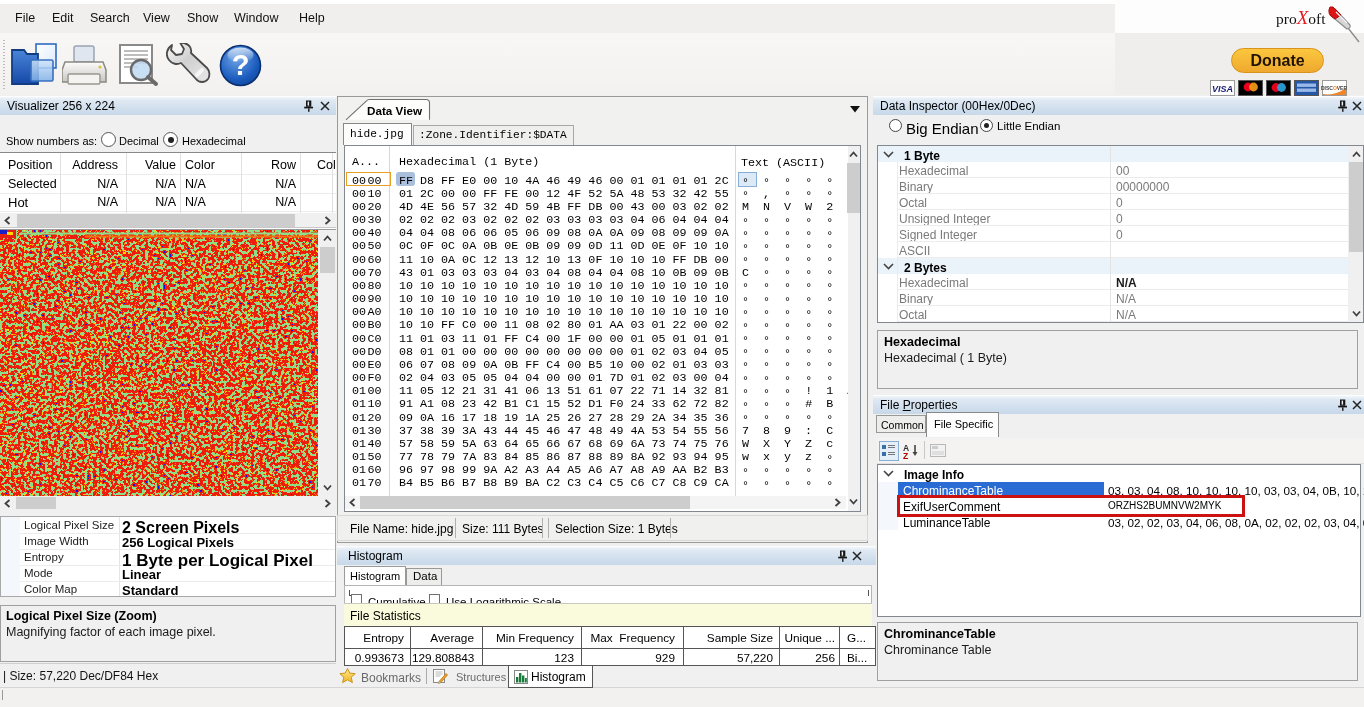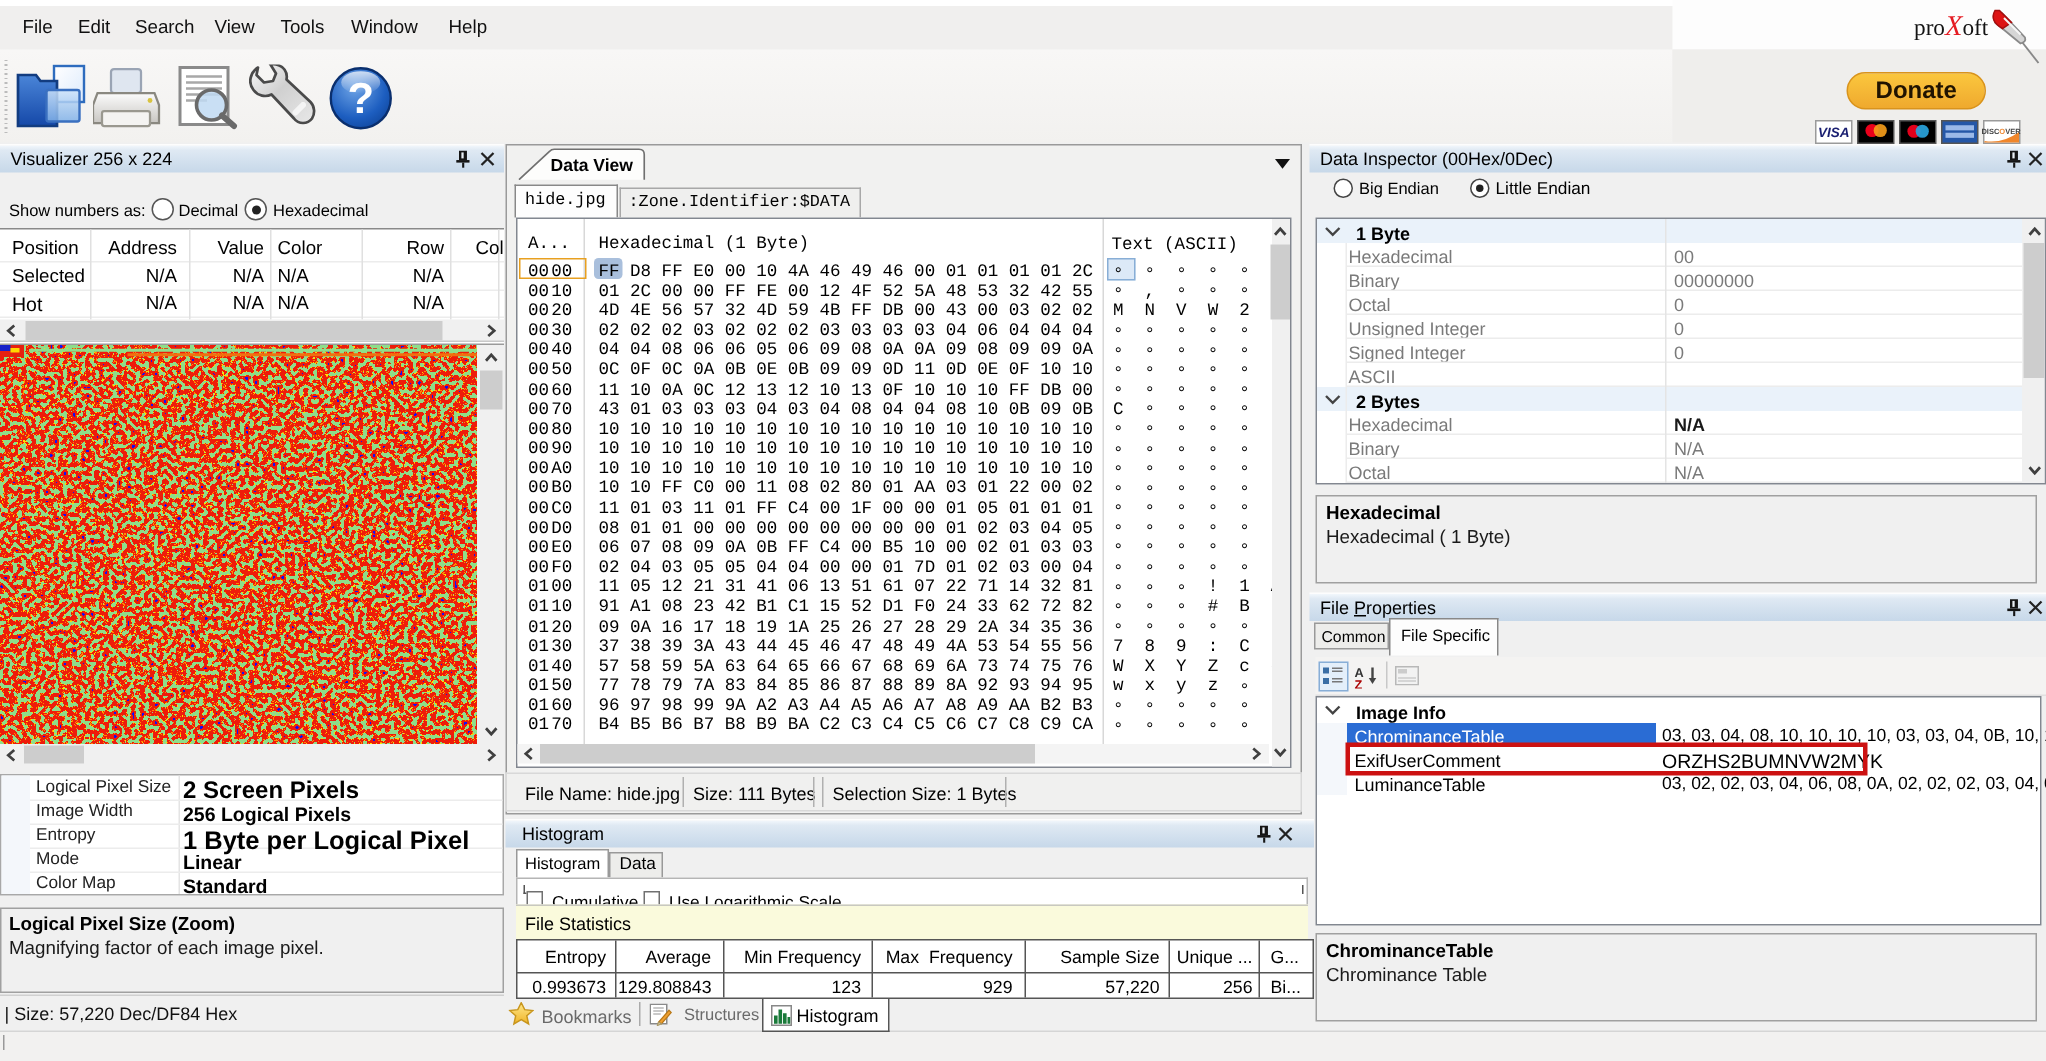--- a/index.html
+++ b/index.html
@@ -23,21 +23,21 @@
 <div class="a" style="left:0;top:4px;width:1115px;height:29px;background:#f0efee"></div>
 <div class="a" style="left:1115px;top:0;width:249px;height:33px;background:#fdfdfd"></div>
 <div class="a" style="left:0;top:33px;width:1115px;height:62px;background:linear-gradient(#f8f7f6,#f2f1ef)"></div>
 <div class="a" style="left:1115px;top:33px;width:249px;height:62px;background:#efeeec"></div>
 <div class="a" style="left:3px;top:40px;width:2px;height:50px;background:repeating-linear-gradient(#bbb 0 1px,transparent 1px 3px)"></div>
 <div class="a" style="top:11px;font-size:12.5px;color:#101010">
 <span class="a" style="left:15px">File</span>
 <span class="a" style="left:52px">Edit</span>
 <span class="a" style="left:90px">Search</span>
 <span class="a" style="left:143px">View</span>
-<span class="a" style="left:187px">Tools</span>
+<span class="a" style="left:187px">Show</span>
 <span class="a" style="left:234px">Window</span>
 <span class="a" style="left:299px">Help</span>
 </div>
 
 <svg class="a" style="left:10px;top:42px" width="48" height="46" viewBox="0 0 48 46">
 <defs>
       <linearGradient id="fg1" x1="0" y1="0" x2="0" y2="1">
         <stop offset="0" stop-color="#4a85d8"></stop>
         <stop offset="1" stop-color="#1548a8"></stop>
       </linearGradient>
@@ -468,21 +468,21 @@
 <svg class="a" style="left:1337px;top:100px" width="11" height="12" viewBox="0 0 11 12">
     <rect x="3" y="0.5" width="5.3" height="6.2" fill="#151515"></rect>
     <rect x="4.6" y="1.6" width="1.5" height="4" fill="#e8eef4"></rect>
     <rect x="1.2" y="6.7" width="8.8" height="1.7" fill="#151515"></rect>
     <rect x="5.1" y="8.4" width="1.4" height="3.4" fill="#151515"></rect>
   </svg>
 <svg class="a" style="left:1352px;top:101px" width="10" height="10" viewBox="0 0 10 10">
     <path d="M1 1 L9 9 M9 1 L1 9" stroke="#222" stroke-width="1.5"></path>
   </svg>
 <div class="a" style="left:889px;top:119px;width:13px;height:13px;border:1.2px solid #444;border-radius:50%;background:#fff"></div>
-<div class="a" style="left:906px;top:120px;font-size:11px">Big Endian</div>
+<div class="a" style="left:906px;top:120px;font-size:15px">Big Endian</div>
 <div class="a" style="left:980px;top:119px;width:13px;height:13px;border:1.2px solid #444;border-radius:50%;background:#fff"></div>
 <div class="a" style="left:984px;top:123px;width:5px;height:5px;border-radius:50%;background:#222"></div>
 <div class="a" style="left:997px;top:120px;font-size:11.5px">Little Endian</div>
 
 <div class="a wbx" style="left:877px;top:145px;width:487px;height:178px"></div>
 <div class="a" style="left:878px;top:146px;width:470px;height:16px;background:#eaf2fa"></div>
 <div class="a" style="left:878px;top:258px;width:470px;height:16px;background:#eaf2fa"></div>
 <div class="a g" style="left:899px;top:164px">Hexadecimal</div>
 <div class="a g" style="left:1116px;top:164px;color:#7a7a7a">00</div>
 <div class="a" style="left:898px;top:177px;width:450px;height:1px;background:#ececec"></div>
@@ -576,20 +576,20 @@
 <div class="a wbx" style="left:877px;top:464px;width:484px;height:153px"></div>
 <svg class="a" style="left:883px;top:470px" width="11" height="7" viewBox="0 0 11 7">
     <path d="M1 1 L5.5 5.5 L10 1" stroke="#444" stroke-width="1.6" fill="none"></path>
   </svg>
 <div class="a b" style="left:904px;top:468px">Image Info</div>
 <div class="a" style="left:878px;top:482px;width:20px;height:48px;background:#f4f7fb"></div>
 <div class="a" style="left:898px;top:482px;width:206px;height:16px;background:#2a6cd4"></div>
 <div class="a" style="left:903px;top:484px;color:#fff">ChrominanceTable</div>
 <div class="a" style="left:1108px;top:484px;width:256px;overflow:hidden;white-space:nowrap;font-size:11.7px">03, 03, 04, 08, 10, 10, 10, 10, 03, 03, 04, 0B, 10, 10,</div>
 <div class="a" style="left:903px;top:500px">ExifUserComment</div>
-<div class="a" style="left:1108px;top:500px;font-size:13px">ORZHS2BUMNVW2MYK</div>
+<div class="a" style="left:1108px;top:500px;font-size:10px">ORZHS2BUMNVW2MYK</div>
 <div class="a" style="left:903px;top:516px">LuminanceTable</div>
 <div class="a" style="left:1108px;top:516px;width:256px;overflow:hidden;white-space:nowrap;font-size:11.7px">03, 02, 02, 03, 04, 06, 08, 0A, 02, 02, 02, 03, 04, 09,</div>
 <div class="a" style="left:897px;top:495px;width:348px;height:22px;border:3px solid #cc1111"></div>
 
 <div class="a bx" style="left:877px;top:622px;width:481px;height:59px"></div>
 <div class="a b" style="left:884px;top:627px;font-size:12.5px">ChrominanceTable</div>
 <div class="a" style="left:884px;top:643px;font-size:12.5px;color:#1a1a1a">Chrominance Table</div>
 
 </body></html>

